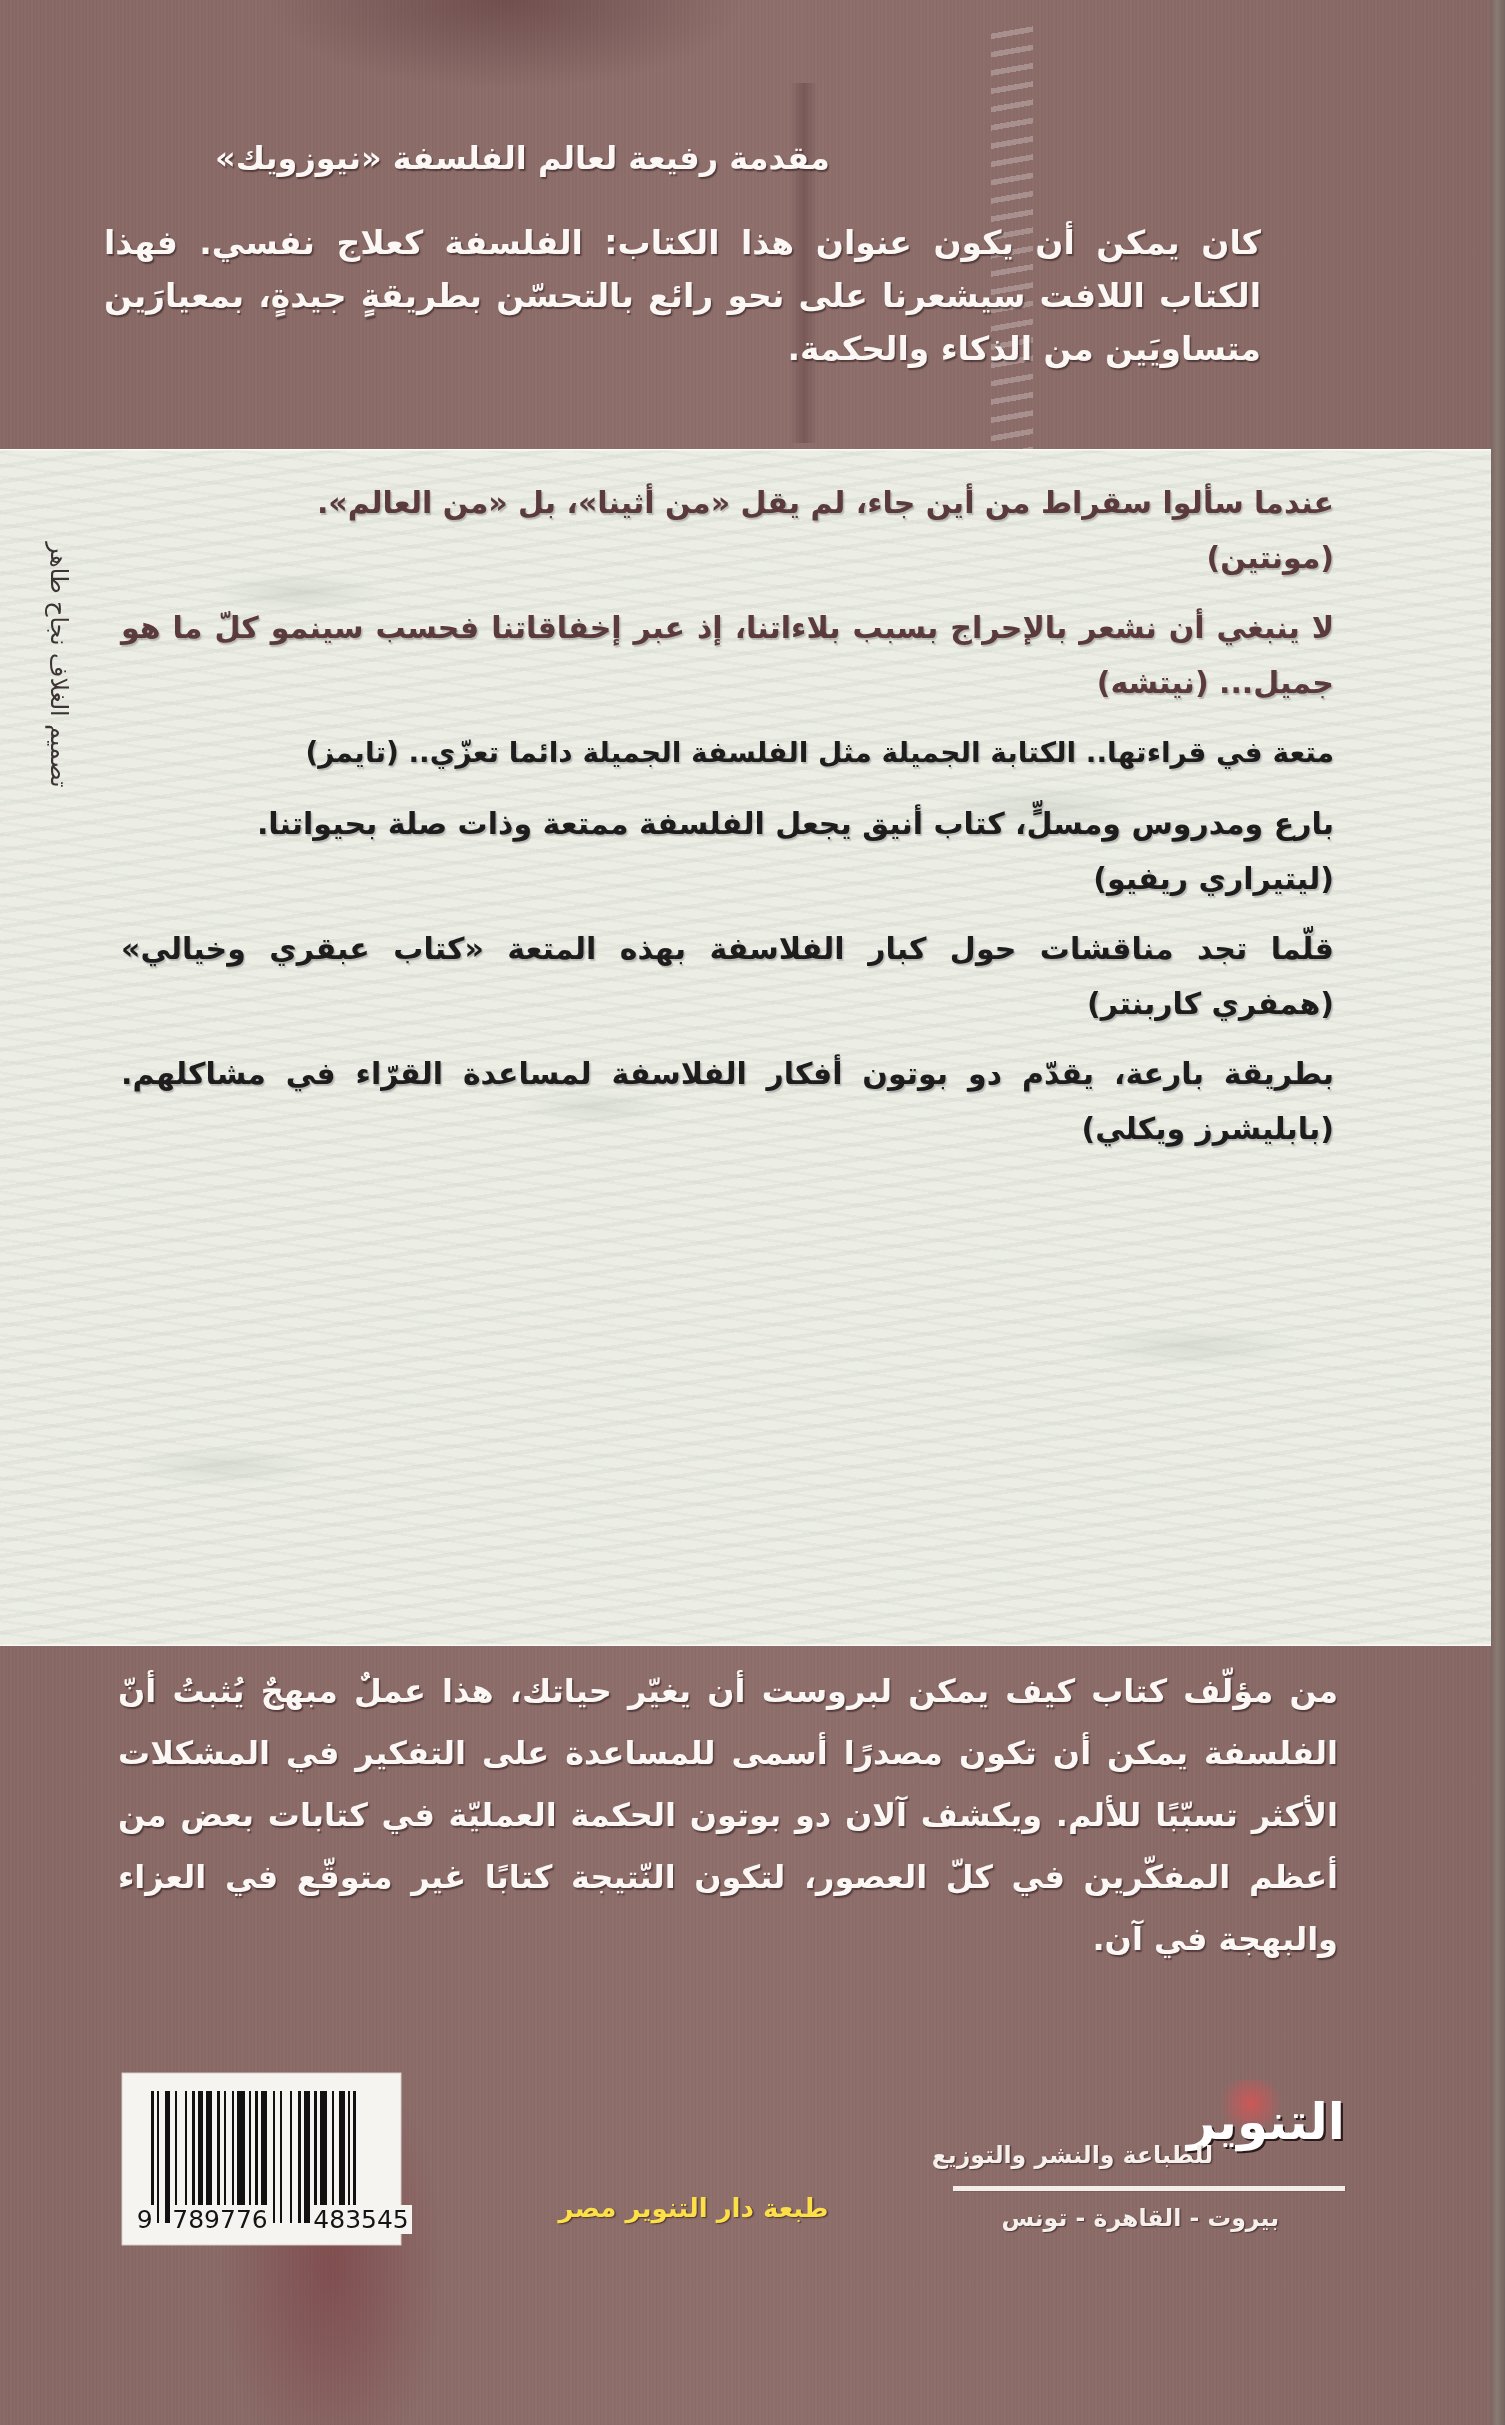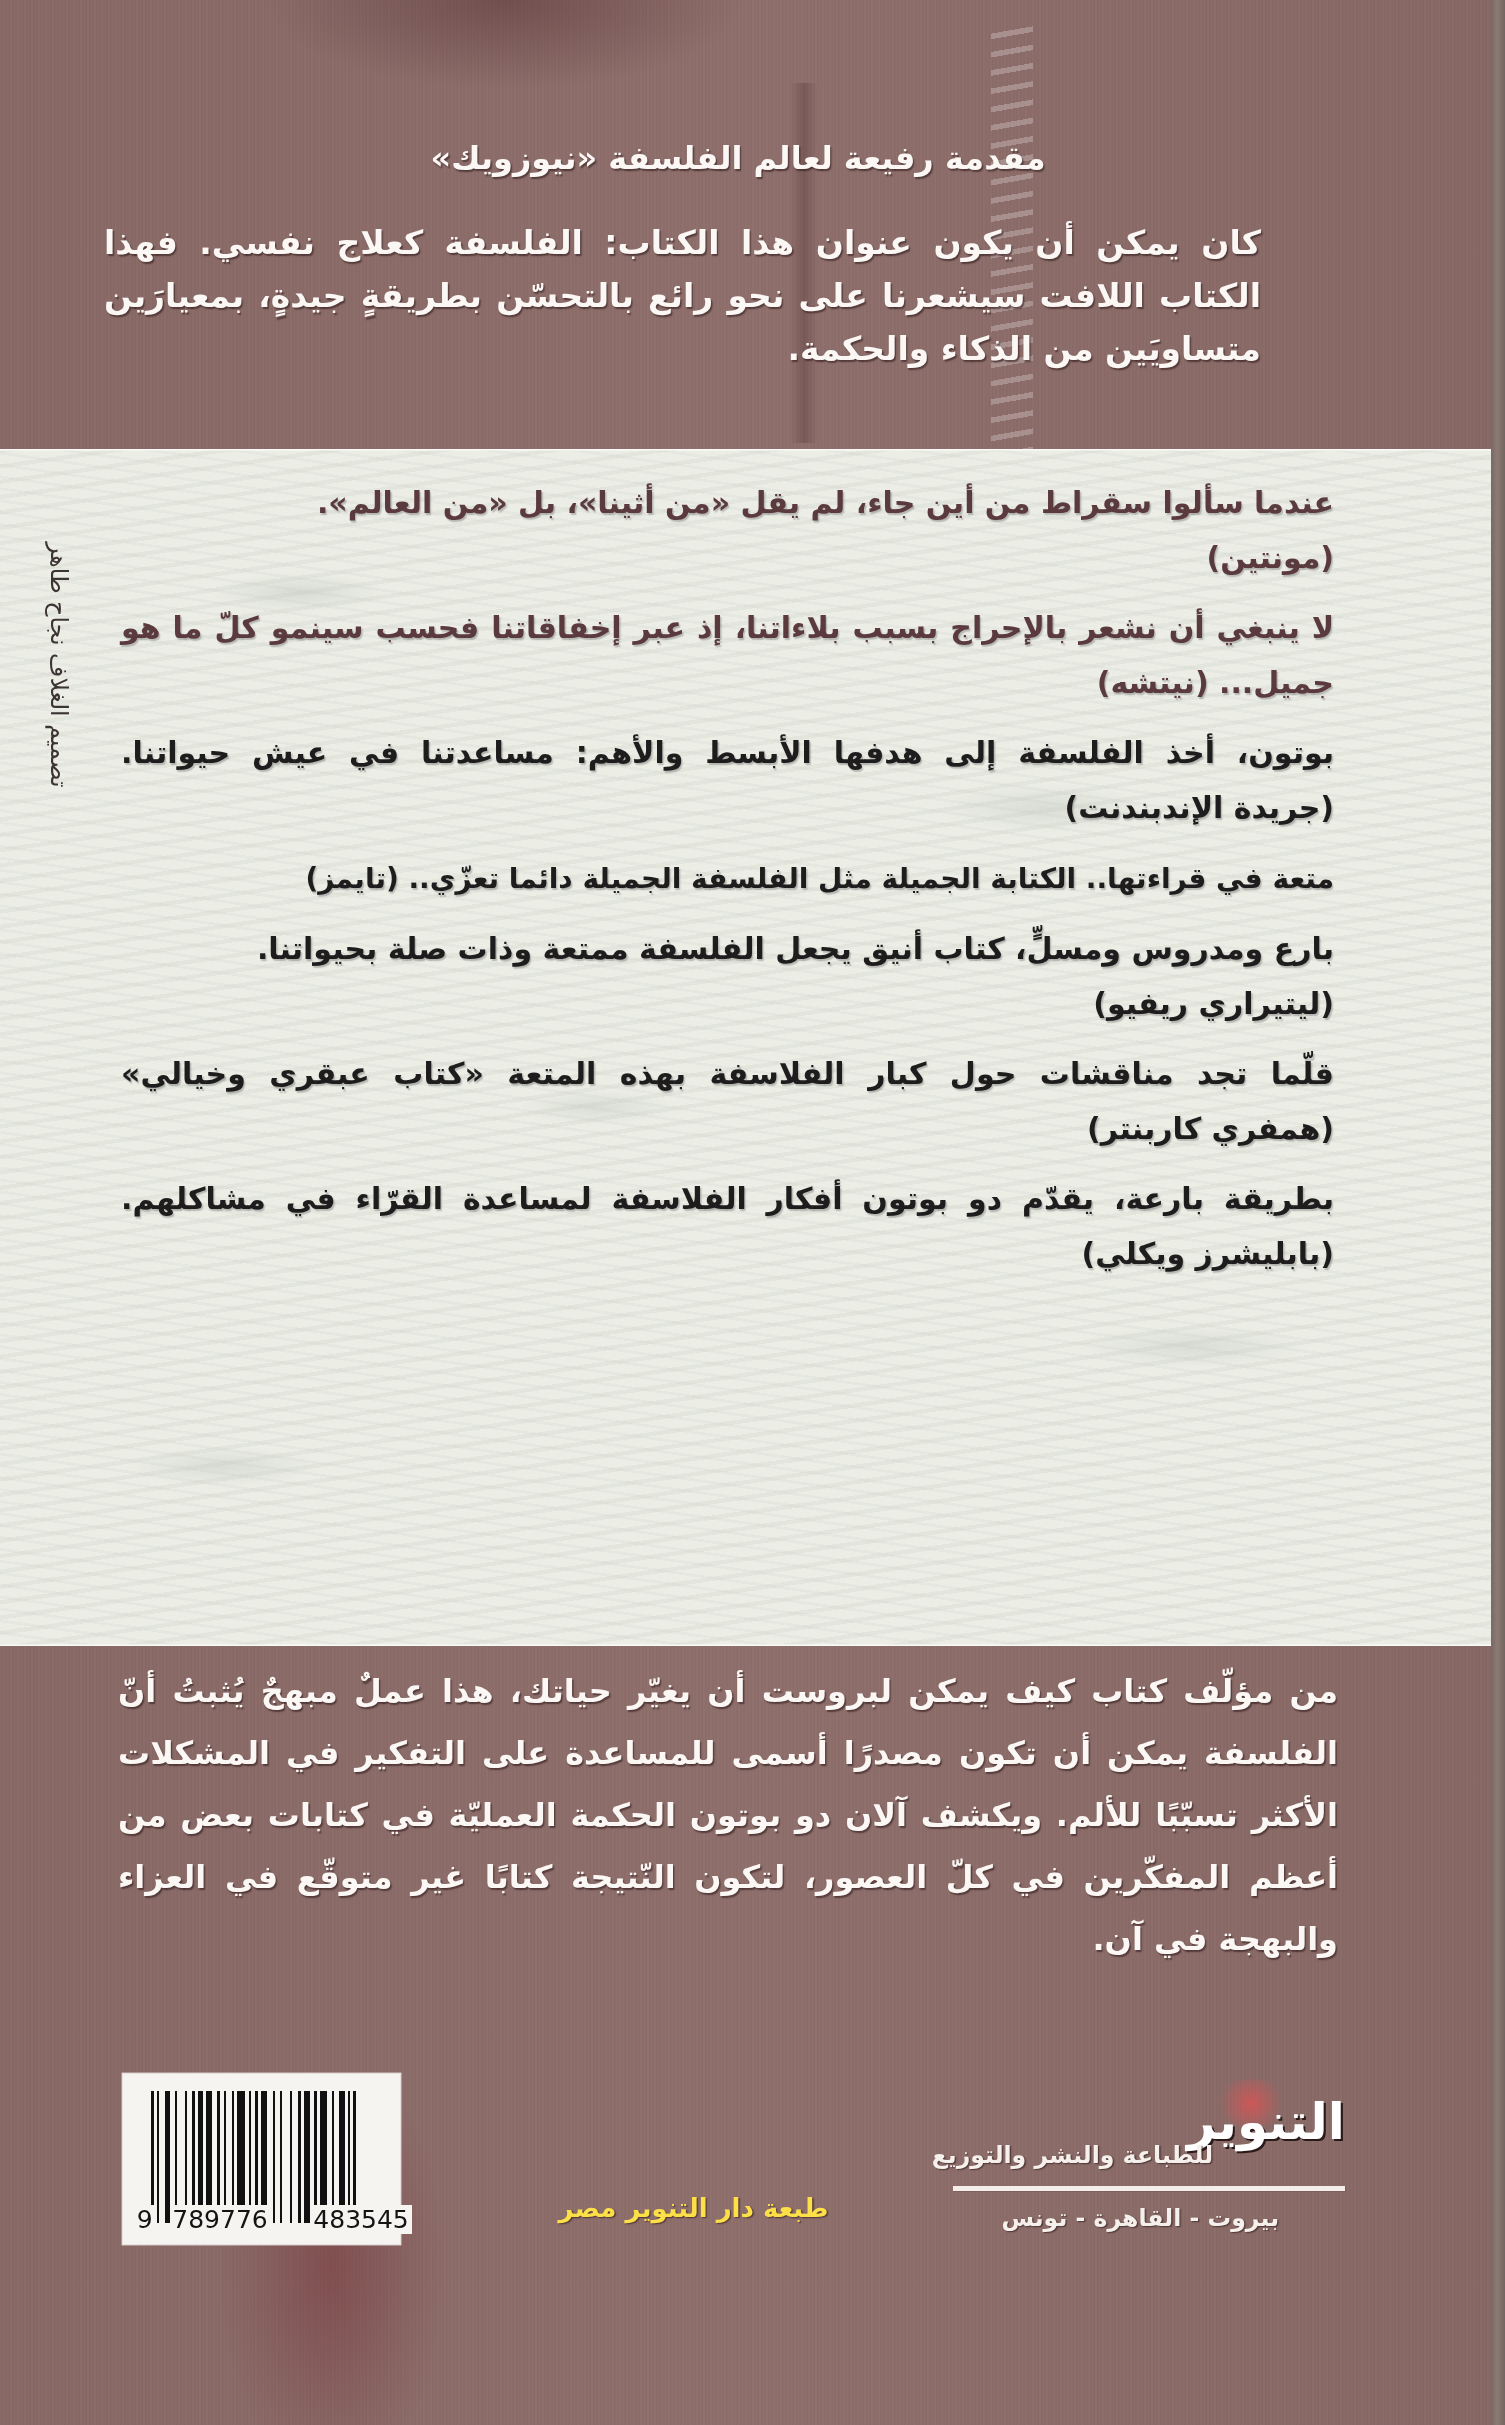--- a/index.html
+++ b/index.html
@@ -54,21 +54,21 @@
       left: 104px; top: 125px;
       width: 1157px;
       direction: rtl;
       color: #fbf7f4;
       text-shadow: 1.4px 2.1px 1.4px rgba(40,20,20,0.55);
     }
     .tagline {
       font-family: "DejaVu Sans", sans-serif;
       font-weight: bold;
       font-size: 32px;
-      text-align: center;
+      text-align: left;
       padding-right: 0;
       margin: 14px 0 39px 0;
       margin-right: 0;
       width: 1046px;
     }
     .intro {
       font-weight: bold;
       font-size: 33px;
       line-height: 53px;
       text-align: justify;
@@ -270,24 +270,20 @@
 </div>
 
 <div class="quotes">
   <p class="quote q-maroon">
     <span>عندما سألوا سقراط من أين جاء، لم يقل «من أثينا»، بل «من العالم».</span><br>
     <span class="source">(مونتين)</span>
   </p>
   <p class="quote q-maroon">
     <span>لا ينبغي أن نشعر بالإحراج بسبب بلاءاتنا، إذ عبر إخفاقاتنا فحسب سينمو كلّ ما هو جميل...</span>
     <span class="source">(نيتشه)</span>
-  </p>
-  <p class="quote q-dark">
-    <span>بوتون، أخذ الفلسفة إلى هدفها الأبسط والأهم: مساعدتنا في عيش حيواتنا.</span>
-    <span class="source">(جريدة الإندبندنت)</span>
   </p>
   <p class="quote q-dark narrow">
     <span>متعة في قراءتها.. الكتابة الجميلة مثل الفلسفة الجميلة دائما تعزّي..</span>
     <span class="source">(تايمز)</span>
   </p>
   <p class="quote q-dark">
     <span>بارع ومدروس ومسلٍّ، كتاب أنيق يجعل الفلسفة ممتعة وذات صلة بحيواتنا.</span><br>
     <span class="source">(ليتيراري ريفيو)</span>
   </p>
   <p class="quote q-dark">

